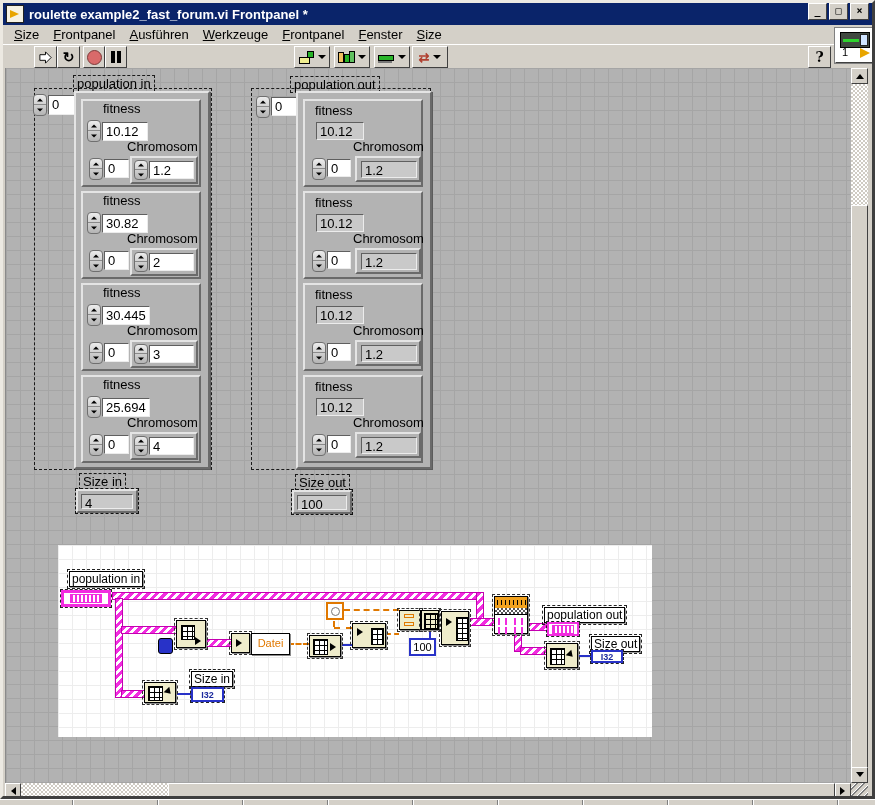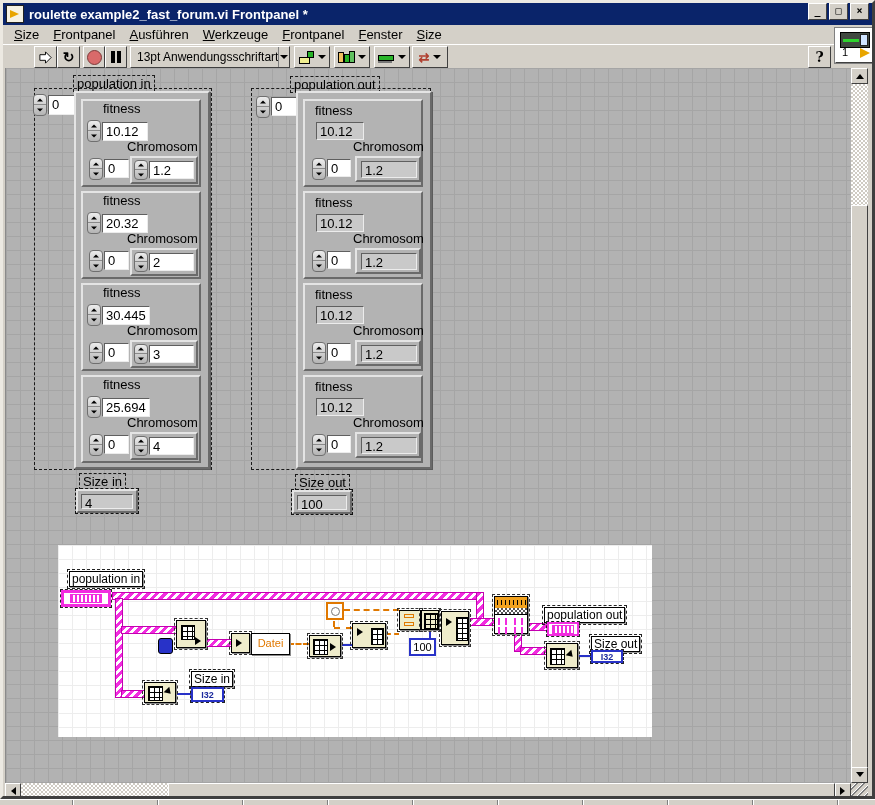--- a/index.html
+++ b/index.html
@@ -151,26 +151,20 @@
   </div>
   <div class="tbtn" style="left:54px;width:23px">
     <span style="font-size:14px;font-weight:bold">↻</span>
   </div>
   <div class="tbtn" style="left:80px;width:22px">
     <div class="stop-circle"></div>
   </div>
   <div class="tbtn" style="left:102px;width:22px">
     <div class="pause-bars"></div>
   </div>
-  <div class="tbtn fontsel" style="left:127px;width:160px">
-    <span class="txt">13pt Anwendungsschriftart</span>
-    <span class="dd">
-        <span class="drop-arrow" style="margin:4px 0 0 0"></span>
-      </span>
-  </div>
   <div class="tbtn" style="left:291px;width:36px">
     <div class="mini-ic">
         <div class="y"></div>
         <div class="g"></div>
       </div>
     <span class="drop-arrow"></span>
   </div>
   <div class="tbtn" style="left:331px;width:36px">
     <div class="mini-ic">
         <div class="y" style="left:0;top:2px;width:4px;height:9px;background:#f0c060"></div>
@@ -236,21 +230,21 @@
         <div class="fld" style="left:17px;top:3px;width:45px;height:18px">1.2</div>
       </div>
     </div>
 
     <div class="subframe" style="top:98px">
       <div class="s-lbl" style="left:20px;top:1px">fitness</div>
       <div class="spin" style="left:4px;top:19px">
           <div class="up"></div>
           <div class="dn"></div>
         </div>
-      <div class="fld" style="left:19px;top:21px;width:46px;height:19px">20.32</div>
+      <div class="fld" style="left:19px;top:21px;width:46px;height:19px">30.82</div>
       <div class="s-lbl" style="left:44px;top:39px">Chromosom</div>
       <div class="spin" style="left:6px;top:57px">
           <div class="up"></div>
           <div class="dn"></div>
         </div>
       <div class="fld" style="left:21px;top:58px;width:25px;height:19px">0</div>
       <div class="inner-frame" style="left:47px;top:55px;width:68px;height:28px">
         <div class="spin" style="left:2px;top:2px;height:20px">
             <div class="up"></div>
             <div class="dn"></div>

